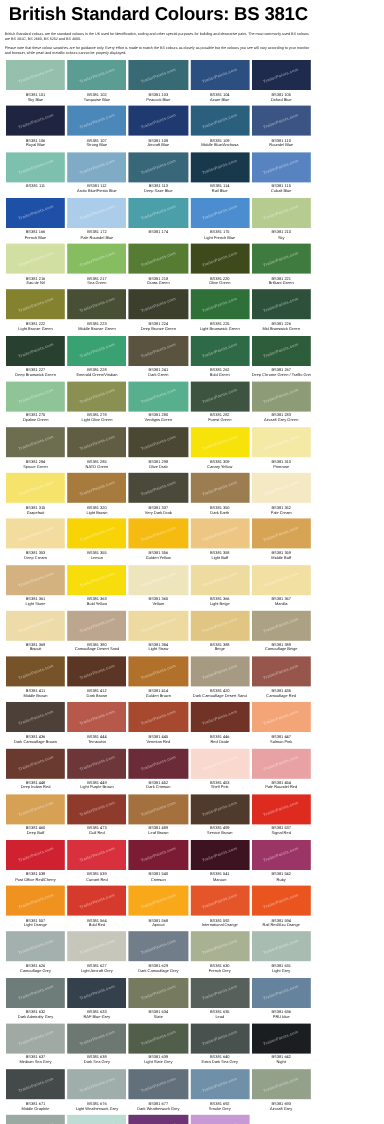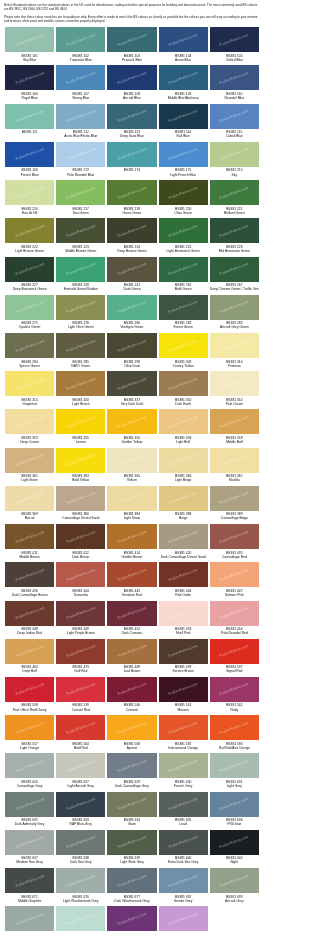--- a/index.html
+++ b/index.html
@@ -83,20 +83,21 @@
     color: #111;
     white-space: nowrap;
     overflow: hidden;
   }
 </style>
 </head>
 <body>
 
 <div id="page">
 
+  <h1 class="page-title">British Standard Colours: BS 381C</h1>
 
   <p class="intro">British Standard colours are the standard colours in the UK used for identification, coding and other special purposes for building and decorative paint. The most commonly used BS colours are BS 381C, BS 2660, BS 5252 and BS 4800.</p>
 
   <p class="intro second">Please note that these colour swatches are for guidance only. Every effort is made to match the BS colours as closely as possible but the colours you see will vary according to your monitor and browser, while pearl and metallic colours cannot be properly displayed.</p>
 
   <div class="grid" id="swatch-grid">
       <div class="cell">
         <div class="swatch" style="background-color: rgb(148, 192, 173);">
           <span class="wm">TrailerPaints.com</span>
         </div>

